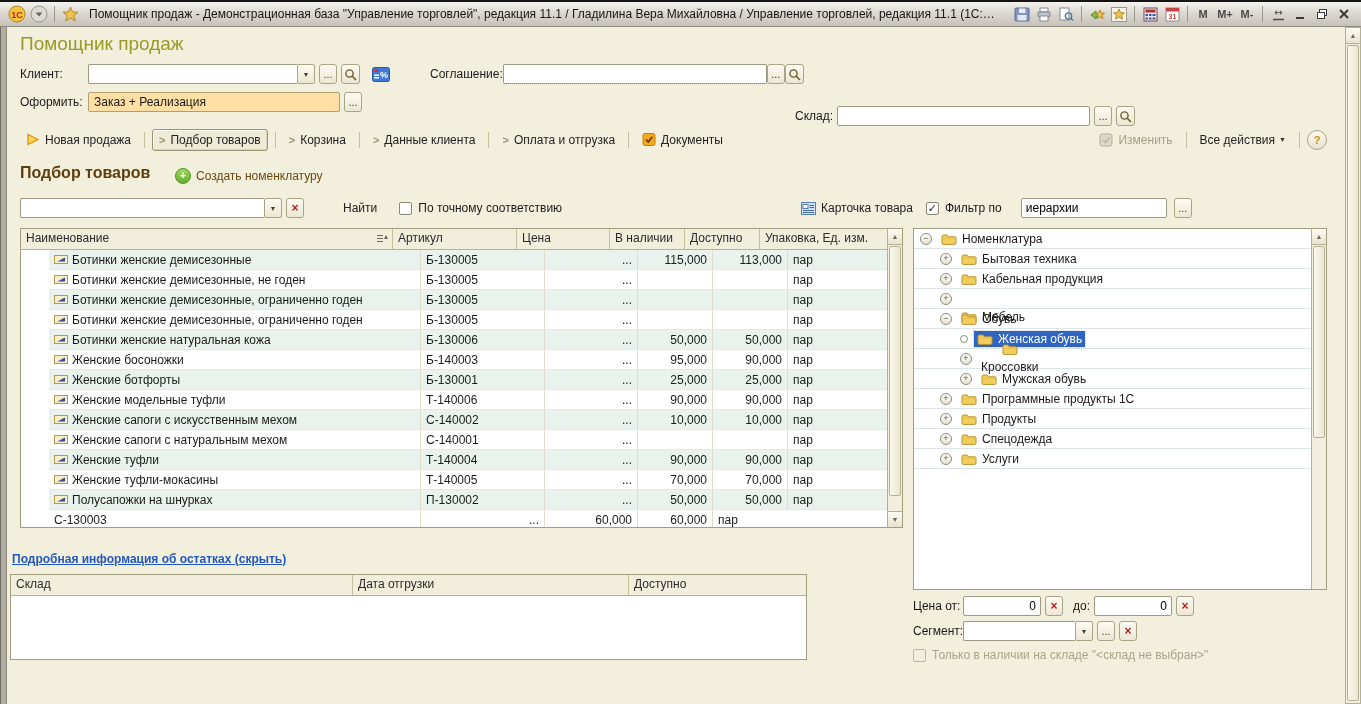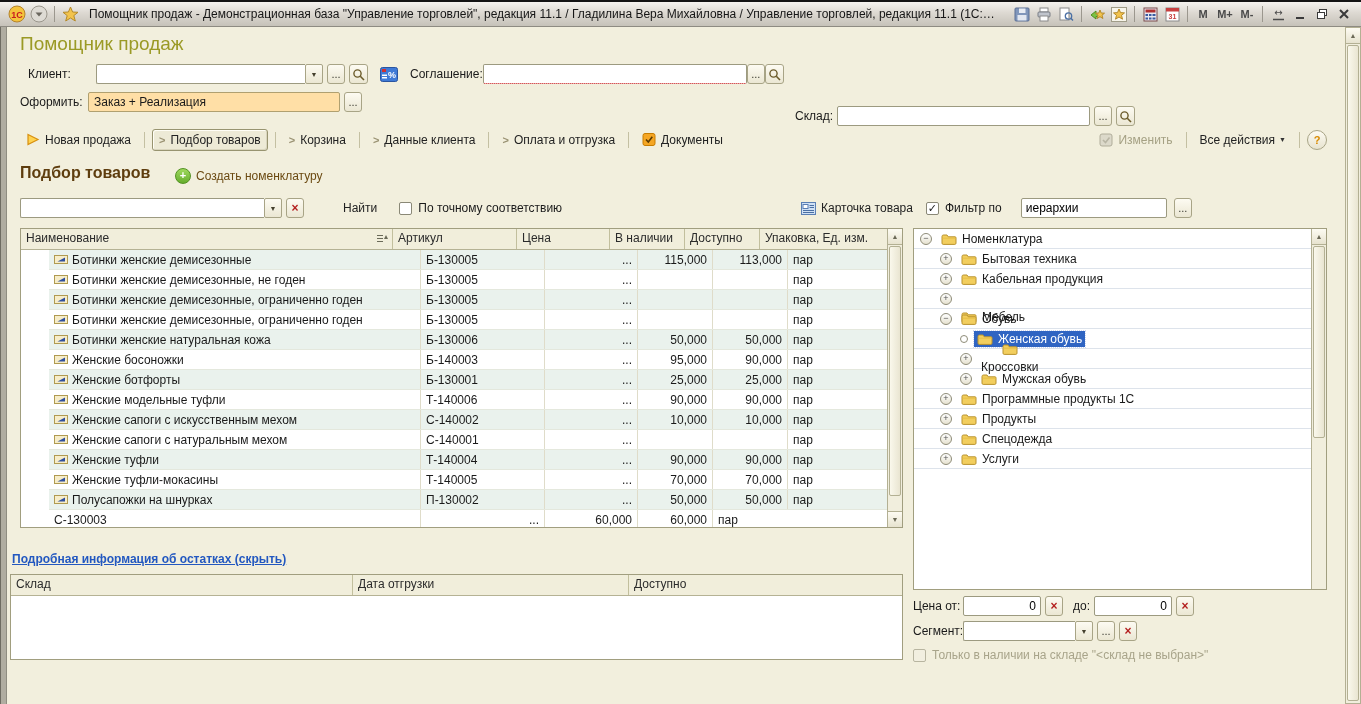--- a/index.html
+++ b/index.html
@@ -83,21 +83,21 @@
   .tree-inner{position:absolute;left:0;top:0;right:15px;bottom:0;overflow:hidden;}
   .tree-row{display:flex;align-items:center;height:19px;border-bottom:1px solid #dde3eb;cursor:pointer;}
   .expander{box-sizing:border-box;width:12px;height:12px;border:1px solid #8e8c78;border-radius:50%;
     background:linear-gradient(#ffffff,#e6e2d0);display:inline-flex;align-items:center;justify-content:center;
     font-size:9px;line-height:9px;color:#555;flex:0 0 auto;cursor:pointer;}
   .leafdot{box-sizing:border-box;width:8px;height:8px;border:1px solid #8e8c78;border-radius:50%;flex:0 0 auto;background:#fff;}
   .tree-label{display:inline-flex;align-items:center;gap:5px;padding:1px 3px;white-space:nowrap;}
   .tree-label.sel{background:var(--selection,#2F64C2);color:#fff;outline:1px dotted #cfd8ef;}
   
   .details-link{position:absolute;left:12px;top:552px;color:var(--link,#2358C0);font-weight:bold;text-decoration:underline;cursor:pointer;}
-  .details-panel{left:10px;top:574px;width:893px;height:86px;}
+  .details-panel{left:10px;top:574px;width:797px;height:86px;}
   .dhead{display:grid;grid-template-columns:342px 276px 1fr;background:#F1EEDB;height:20px;border-bottom:1px solid #b5b294;}
   
   .price-row{left:913px;top:596px;gap:4px;}
   .seg-row{left:913px;top:621px;gap:4px;}
   .stock-row{left:913px;top:648px;gap:6px;color:#a8a48a;}
   .num-input{width:78px;text-align:right;}
   
   .ic{display:inline-flex;align-items:center;justify-content:center;flex:0 0 auto;}
 </style>
 </head>
@@ -213,21 +213,21 @@
             <path d="M3 3 L11 11 M11 3 L3 11" stroke="#3a3a3a" stroke-width="2"></path>
           </svg>
         </span>
       </span>
   </div>
 
   <div class="left-edge"></div>
 
   <div class="page-title">Помощник продаж</div>
 
-  <div class="flexrow" style="left:28px;top:64px;gap:4px;">
+  <div class="flexrow" style="left:20px;top:64px;gap:4px;">
     <span class="lbl" style="width:64px;">Клиент:</span>
     <span class="combo">
       <input class="input" style="width: 209px;" value="">
       <span class="arrow-btn">▼</span>
     </span>
     <span class="btn3d">...</span>
     <span class="btn3d">
         <span class="ic">
           <svg width="13" height="13">
             <circle cx="5.5" cy="5.5" r="3.6" fill="none" stroke="#6b5b2a" stroke-width="1.4"></circle>
@@ -239,21 +239,21 @@
       <svg width="18" height="15">
           <rect x="0.5" y="0.5" width="17" height="14" rx="2" fill="#3f7ad6" stroke="#2a55a0"></rect>
           <rect x="2" y="2" width="4" height="3" fill="#d03030"></rect>
           <rect x="2" y="10" width="5" height="1.5" fill="#fff"></rect>
           <rect x="2" y="7.5" width="5" height="1.5" fill="#fff"></rect>
           <text x="12" y="11" text-anchor="middle" font-size="9" font-weight="bold" fill="#fff" font-family="Liberation Sans">%</text>
         </svg>
     </span>
   </div>
 
-  <div class="flexrow agreement" style="left:410px;top:64px;gap:0;">
+  <div class="flexrow agreement" style="left:430px;top:64px;gap:0;">
     <span class="lbl">Соглашение:</span>
     <input class="input" style="width: 264px;" value="">
     <span class="btn3d">...</span>
     <span class="btn3d">
         <span class="ic">
           <svg width="13" height="13">
             <circle cx="5.5" cy="5.5" r="3.6" fill="none" stroke="#6b5b2a" stroke-width="1.4"></circle>
             <line x1="8.3" y1="8.3" x2="12" y2="12" stroke="#6b5b2a" stroke-width="1.6"></line>
           </svg>
         </span>

